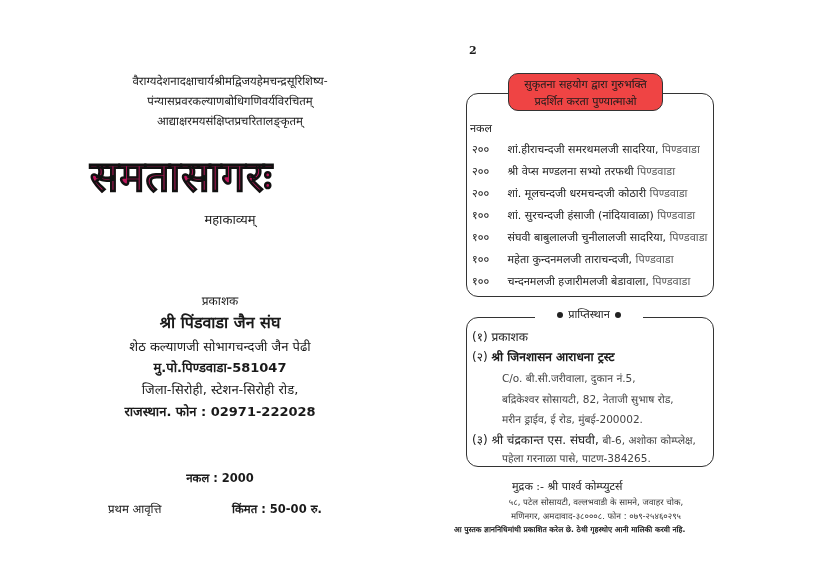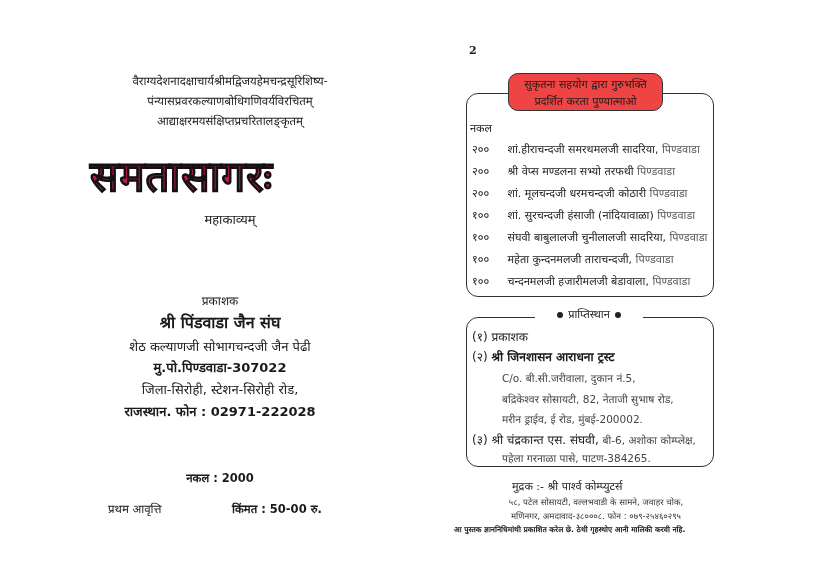--- a/index.html
+++ b/index.html
@@ -45,21 +45,21 @@
   <div class="abs lineage" style="top:73px;">वैराग्यदेशनादक्षाचार्यश्रीमद्विजयहेमचन्द्रसूरिशिष्य-</div>
   <div class="abs lineage" style="top:93px;">पंन्यासप्रवरकल्याणबोधिगणिवर्यविरचितम्</div>
   <div class="abs lineage" style="top:113px;">आद्याक्षरमयसंक्षिप्तप्रचरितालङ्कृतम्</div>
 
   <div class="abs title">समतासागरः</div>
   <div class="abs subtitle">महाकाव्यम्</div>
 
   <div class="abs pub-block pub-label">प्रकाशक</div>
   <div class="abs pub-block pub-name">श्री पिंडवाडा जैन संघ</div>
   <div class="abs pub-block pub-line" style="top:337px;">शेठ कल्याणजी सोभागचन्दजी जैन पेढी</div>
-  <div class="abs pub-block pub-line" style="top:358px;font-weight:bold;">मु.पो.पिण्डवाडा-307022</div>
+  <div class="abs pub-block pub-line" style="top:358px;font-weight:bold;">मु.पो.पिण्डवाडा-581047</div>
   <div class="abs pub-block pub-line" style="top:380px;">जिला-सिरोही, स्टेशन-सिरोही रोड,</div>
   <div class="abs pub-block pub-line" style="top:402px;font-weight:bold;">राजस्थान. फोन : 02971-222028</div>
 
   <div class="abs copies">नकल : 2000</div>
   <div class="abs edition">प्रथम आवृत्ति</div>
   <div class="abs price">किंमत : 50-00 रु.</div>
 </div>
 
 <div>
   <div class="abs page-num">2</div>

